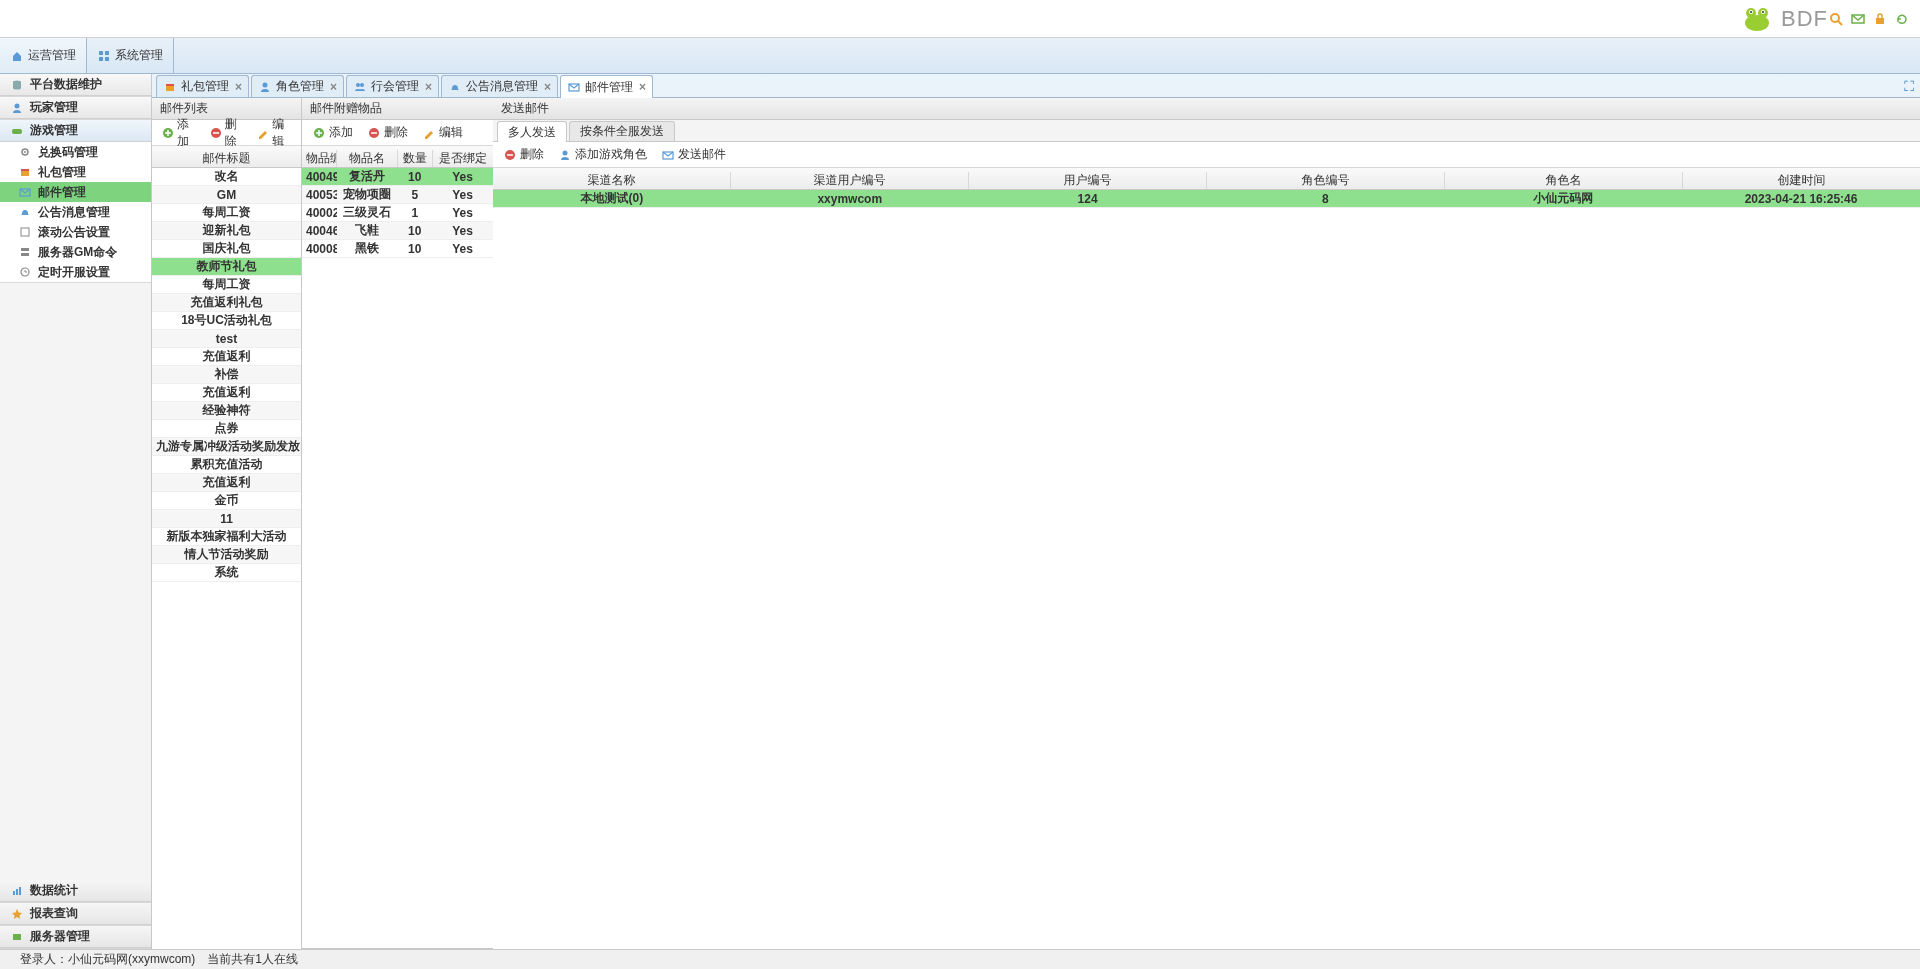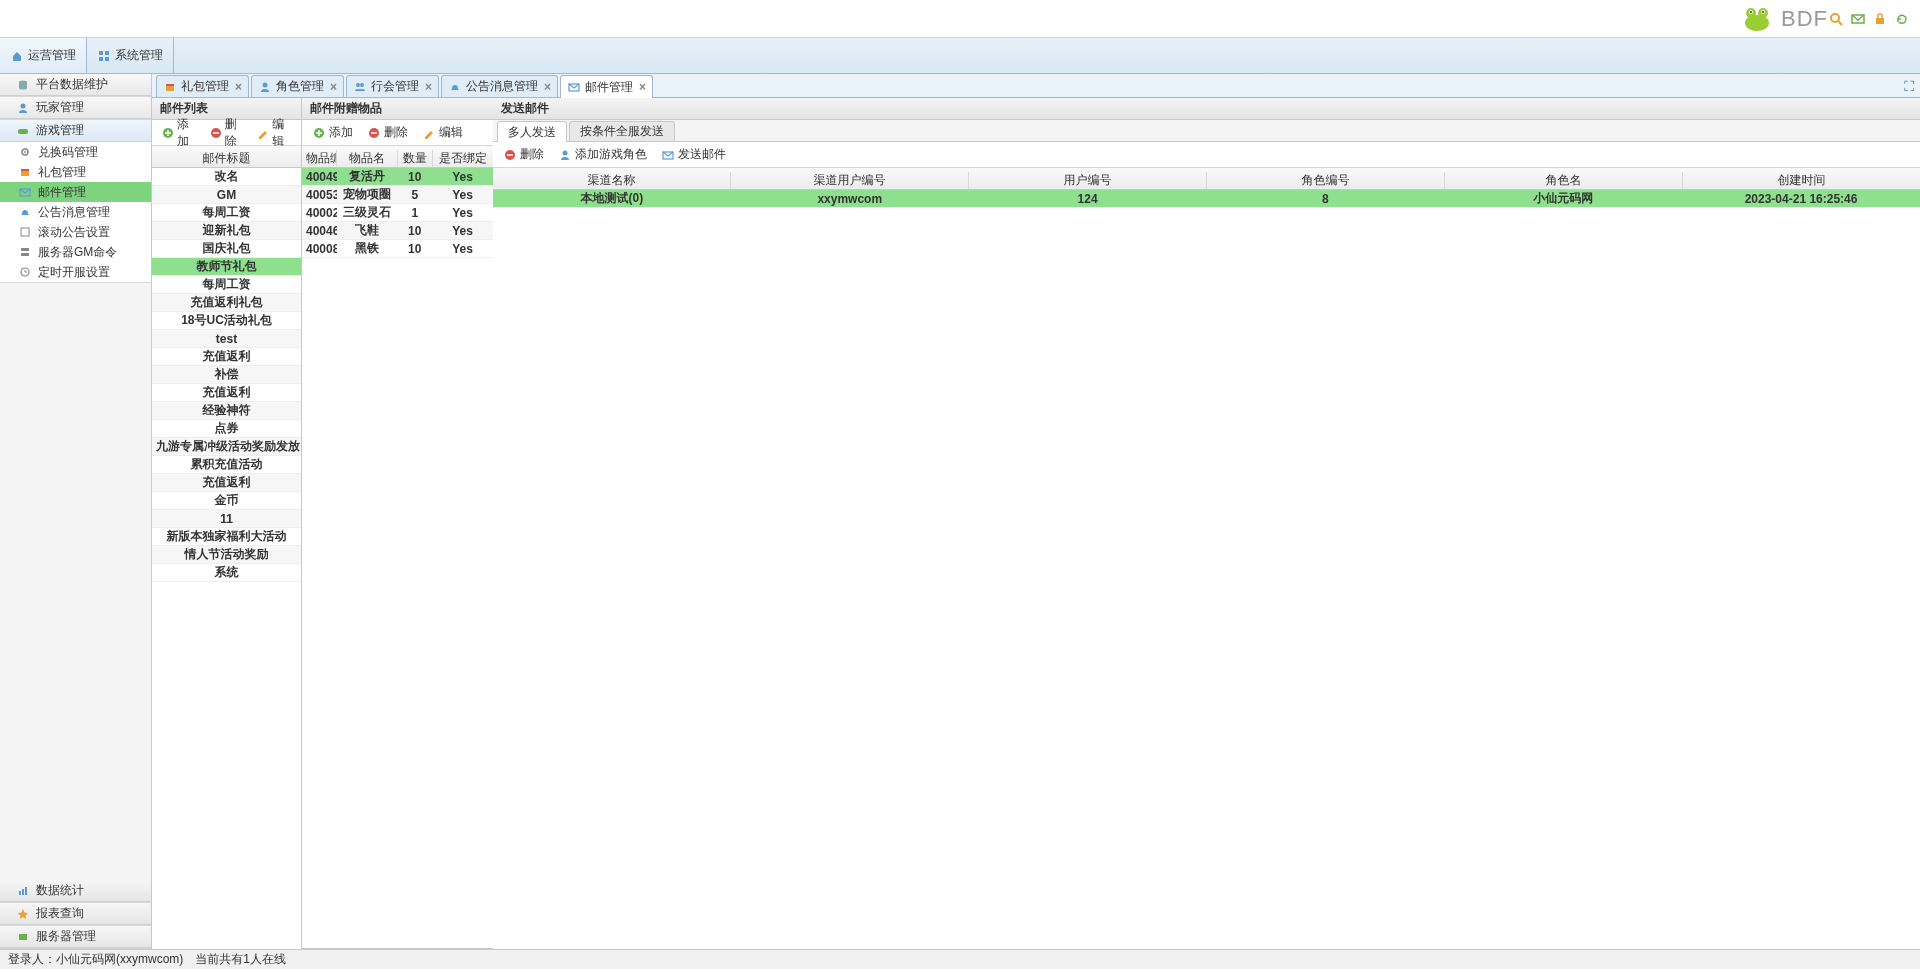--- a/index.html
+++ b/index.html
@@ -11,54 +11,54 @@
 .logo svg { width: 32px; height: 28px; }
 .app-title { font-size: 22px; color: #999; font-weight: 300; letter-spacing: 1px; }
 .header-right { display: flex; gap: 6px; }
 .hdr-icon { width: 16px; height: 16px; display: flex; align-items: center; justify-content: center; cursor: pointer; }
 .main-tabs { display: flex; height: 36px; background: linear-gradient(#e8f0f8, #d8e8f4); border-bottom: 1px solid #a0b8d0; }
 .main-tab { display: flex; align-items: center; gap: 4px; padding: 0 10px; border-right: 1px solid #a0b8d0; cursor: pointer; font-size: 12px; }
 .main-tab.active { background: linear-gradient(#f0f6fc, #e0ecf6); }
 .body { flex: 1; display: flex; overflow: hidden; }
 .sidebar { width: 152px; display: flex; flex-direction: column; border-right: 1px solid #c8c8c8; background: #f4f4f4; }
 .side-panel { border-bottom: 1px solid #d8d8d8; }
-.side-panel-hdr { height: 22px; display: flex; align-items: center; gap: 6px; padding: 0 16px; background: linear-gradient(#f8f8f8, #e8e8e8); border-bottom: 1px solid #d0d0d0; cursor: pointer; font-size: 12px; }
+.side-panel-hdr { height: 22px; display: flex; align-items: center; gap: 6px; padding: 0 10px; background: linear-gradient(#f8f8f8, #e8e8e8); border-bottom: 1px solid #d0d0d0; cursor: pointer; font-size: 12px; font-weight: bold; }
 .side-panel-hdr.expanded { background: linear-gradient(#f0f6fc, #dce8f4); }
-.side-panel-body { background: #fff; }
+.side-panel-body { background: #fff; font-weight: bold; }
 .side-item { height: 20px; display: flex; align-items: center; gap: 6px; padding: 0 6px 0 18px; cursor: pointer; font-size: 12px; }
 .side-item.active { background: #7ed47e; }
 .side-grow { flex: 1; }
 .side-bottom .side-panel-hdr { background: linear-gradient(#f6f6f6, #e6e6e6); }
 .icon-sm { width: 14px; height: 14px; display: inline-flex; align-items: center; justify-content: center; }
 .content { flex: 1; display: flex; flex-direction: column; overflow: hidden; }
 .tabbar { height: 24px; display: flex; align-items: flex-end; background: #eaf2fa; border-bottom: 1px solid #a0b8d0; padding-left: 4px; position: relative; }
 .tab { height: 22px; display: flex; align-items: center; gap: 4px; padding: 0 6px; margin-right: 2px; border: 1px solid #a0b8d0; border-bottom: none; border-radius: 3px 3px 0 0; background: #e0ecf6; cursor: pointer; font-size: 12px; }
 .tab.active { background: #fff; height: 23px; margin-bottom: -1px; }
 .tab-close { color: #888; font-weight: bold; margin-left: 2px; cursor: pointer; }
 .tab-expand { position: absolute; right: 6px; top: 4px; cursor: pointer; color: #3a7fc4; font-size: 14px; }
 .workspace { flex: 1; display: flex; overflow: hidden; background: #fff; }
 .ws-left { width: 150px; display: flex; flex-direction: column; border-right: 1px solid #c8c8c8; }
-.panel-title { height: 22px; display: flex; align-items: center; padding: 0 8px; background: linear-gradient(#f4f4f4, #e4e4e4); border-bottom: 1px solid #c8c8c8; font-size: 12px; font-weight: bold; }
+.panel-title { height: 22px; display: flex; align-items: center; padding: 0 8px; background: linear-gradient(#f4f4f4, #e4e4e4); border-bottom: 1px solid #c8c8c8; font-size: 12px; }
 .toolbar { height: 26px; display: flex; align-items: center; gap: 2px; padding: 0 4px; background: #fff; border-bottom: 1px solid #d8d8d8; }
 .tbtn { display: flex; align-items: center; gap: 3px; padding: 2px 6px; cursor: pointer; font-size: 12px; border-radius: 2px; }
 .tbl-hdr { height: 22px; display: flex; align-items: flex-end; background: linear-gradient(#fafafa, #ececec); border-bottom: 1px solid #c8c8c8; }
 .tbl-hdr-cell { flex: 1; text-align: center; font-size: 12px; border-right: 1px solid #d8d8d8; padding: 0 4px; white-space: nowrap; overflow: hidden; }
 .tbl-hdr-cell:last-child { border-right: none; }
 .tbl-body { flex: 1; overflow-y: auto; }
 .tbl-row { height: 18px; display: flex; align-items: center; border-bottom: 1px solid #eee; cursor: pointer; font-weight: bold; }
 .tbl-row:nth-child(even) { background: #f6f6f6; }
 .tbl-row.selected { background: #8ee08e !important; }
 .tbl-cell { flex: 1; text-align: center; font-size: 12px; padding: 0 4px; white-space: nowrap; overflow: hidden; }
 .ws-right { flex: 1; display: flex; flex-direction: row; overflow: hidden; }
 .ws-top { display: flex; flex-direction: column; border-bottom: 1px solid #c8c8c8; }
 .ws-bottom { flex: 1; display: flex; flex-direction: column; overflow: hidden; }
 .subtabs { height: 22px; display: flex; align-items: flex-end; background: #f4f4f4; border-bottom: 1px solid #c8c8c8; padding-left: 4px; }
 .subtab { height: 20px; display: flex; align-items: center; padding: 0 10px; border: 1px solid #c8c8c8; border-bottom: none; border-radius: 3px 3px 0 0; background: #e8e8e8; cursor: pointer; font-size: 12px; margin-right: 2px; }
 .subtab.active { background: #fff; height: 21px; margin-bottom: -1px; }
-.footer { height: 20px; display: flex; align-items: center; padding: 0 8px; background: #f0f0f0; border-top: 1px solid #c8c8c8; font-size: 12px; gap: 12px; }
+.footer { height: 20px; display: flex; align-items: center; padding: 0 20px; background: #f0f0f0; border-top: 1px solid #c8c8c8; font-size: 12px; gap: 12px; }
 .items-grid .tbl-hdr-cell:nth-child(1), .items-grid .tbl-cell:nth-child(1) { flex: 1; }
 .items-grid .tbl-hdr-cell:nth-child(2), .items-grid .tbl-cell:nth-child(2) { flex: 2; }
 .items-grid .tbl-hdr-cell:nth-child(3), .items-grid .tbl-cell:nth-child(3) { flex: 1; }
 .items-grid .tbl-hdr-cell:nth-child(4), .items-grid .tbl-cell:nth-child(4) { flex: 2; }
 .send-grid .tbl-hdr-cell, .send-grid .tbl-cell { flex: 1; }
 </style>
 </head>
 <body>
 
 <div class="app">

